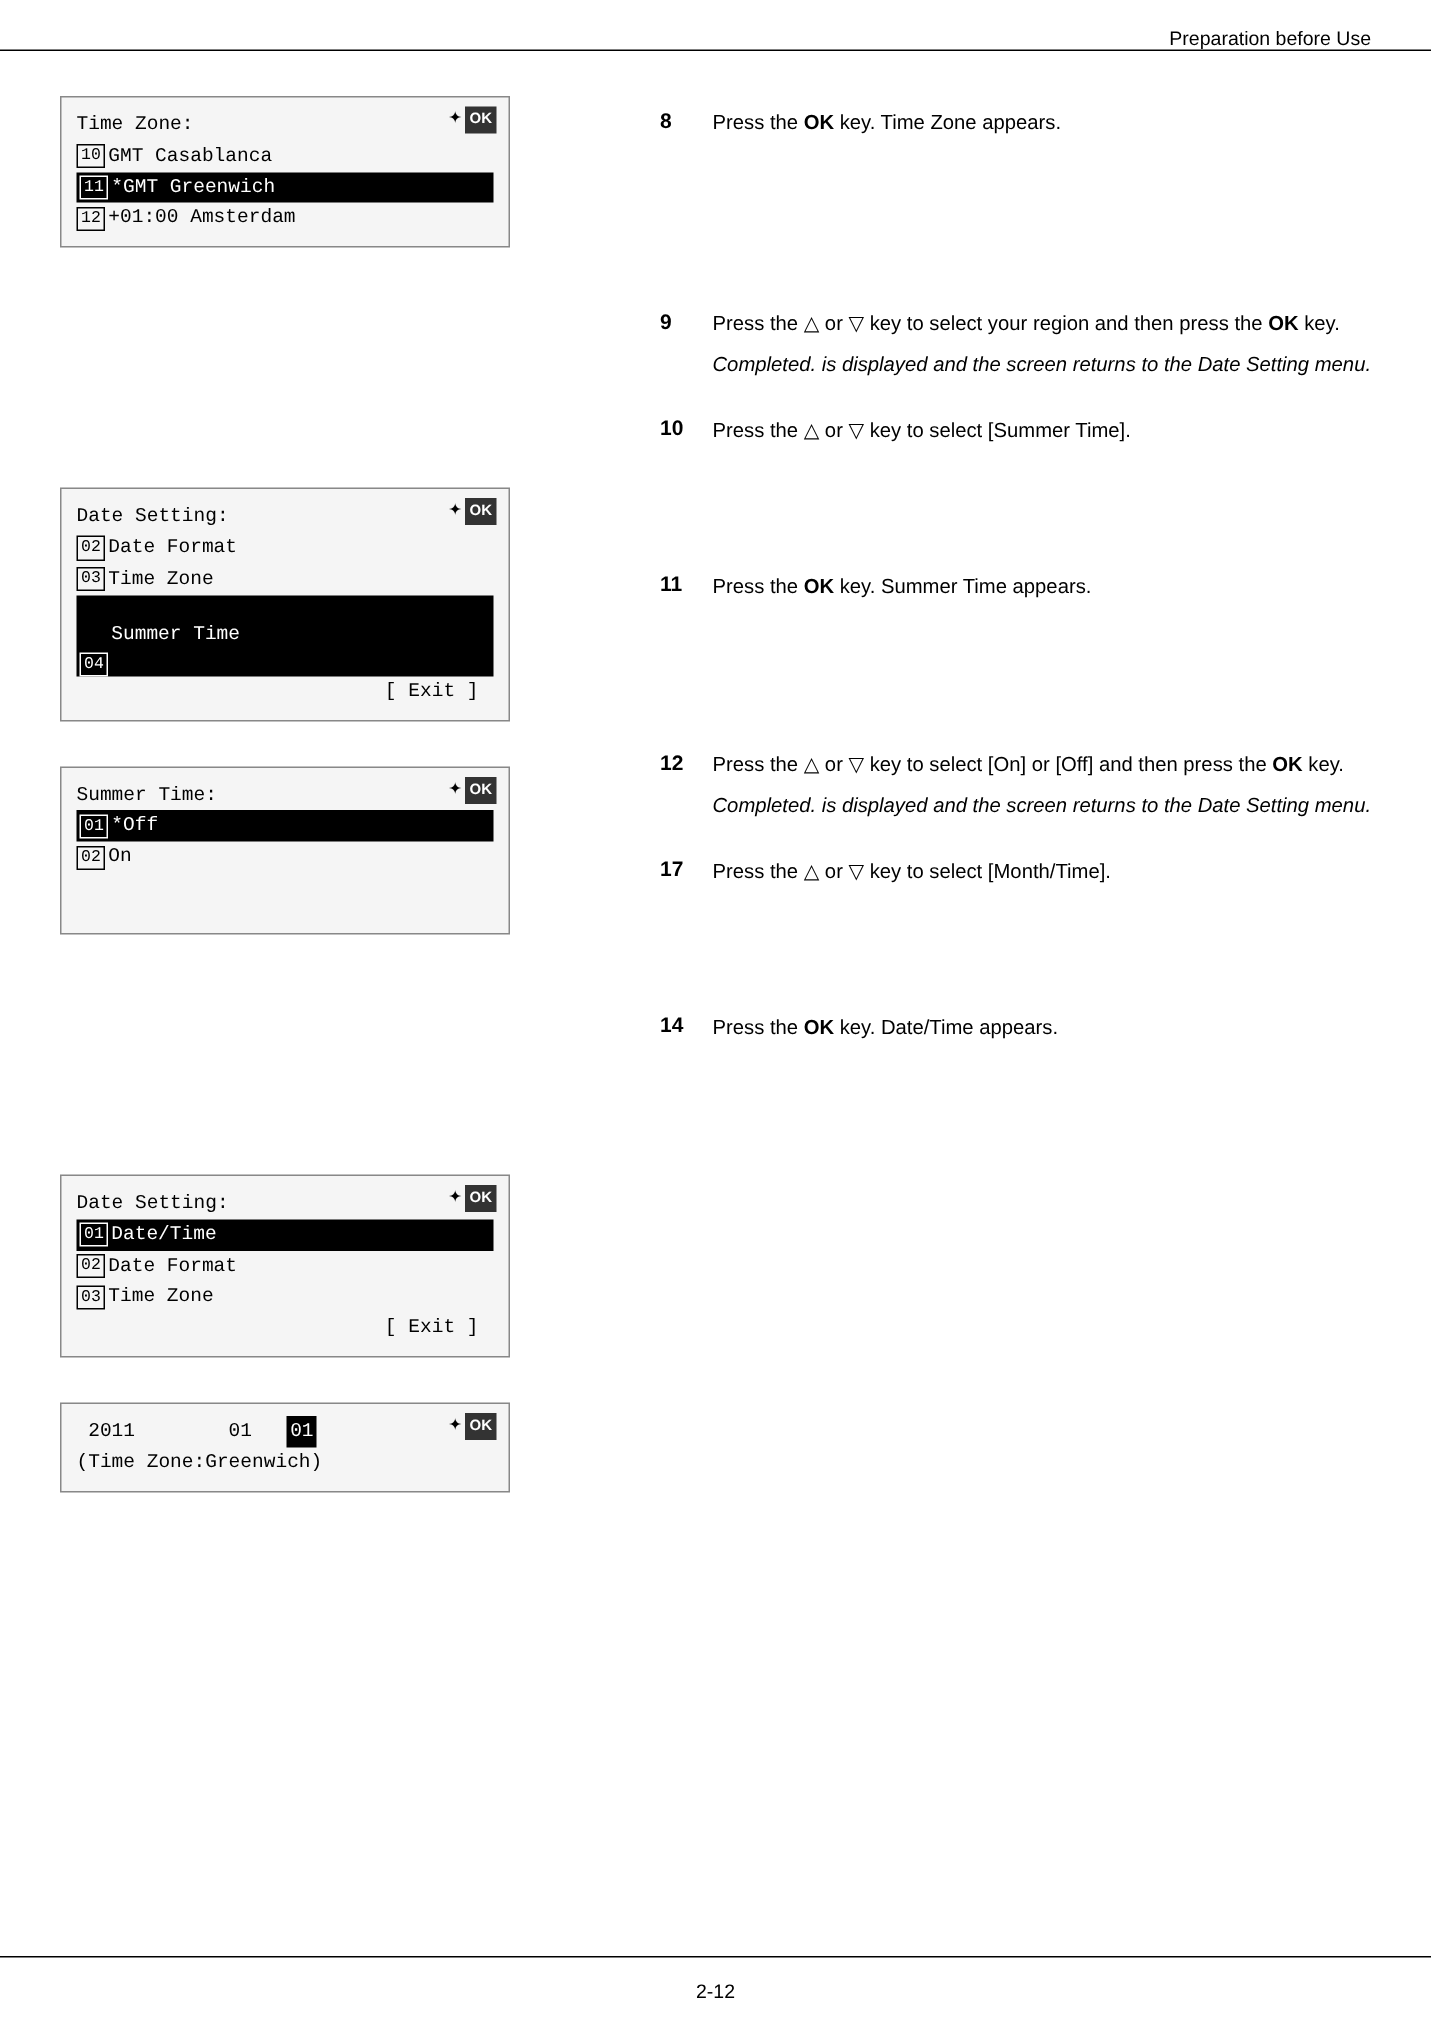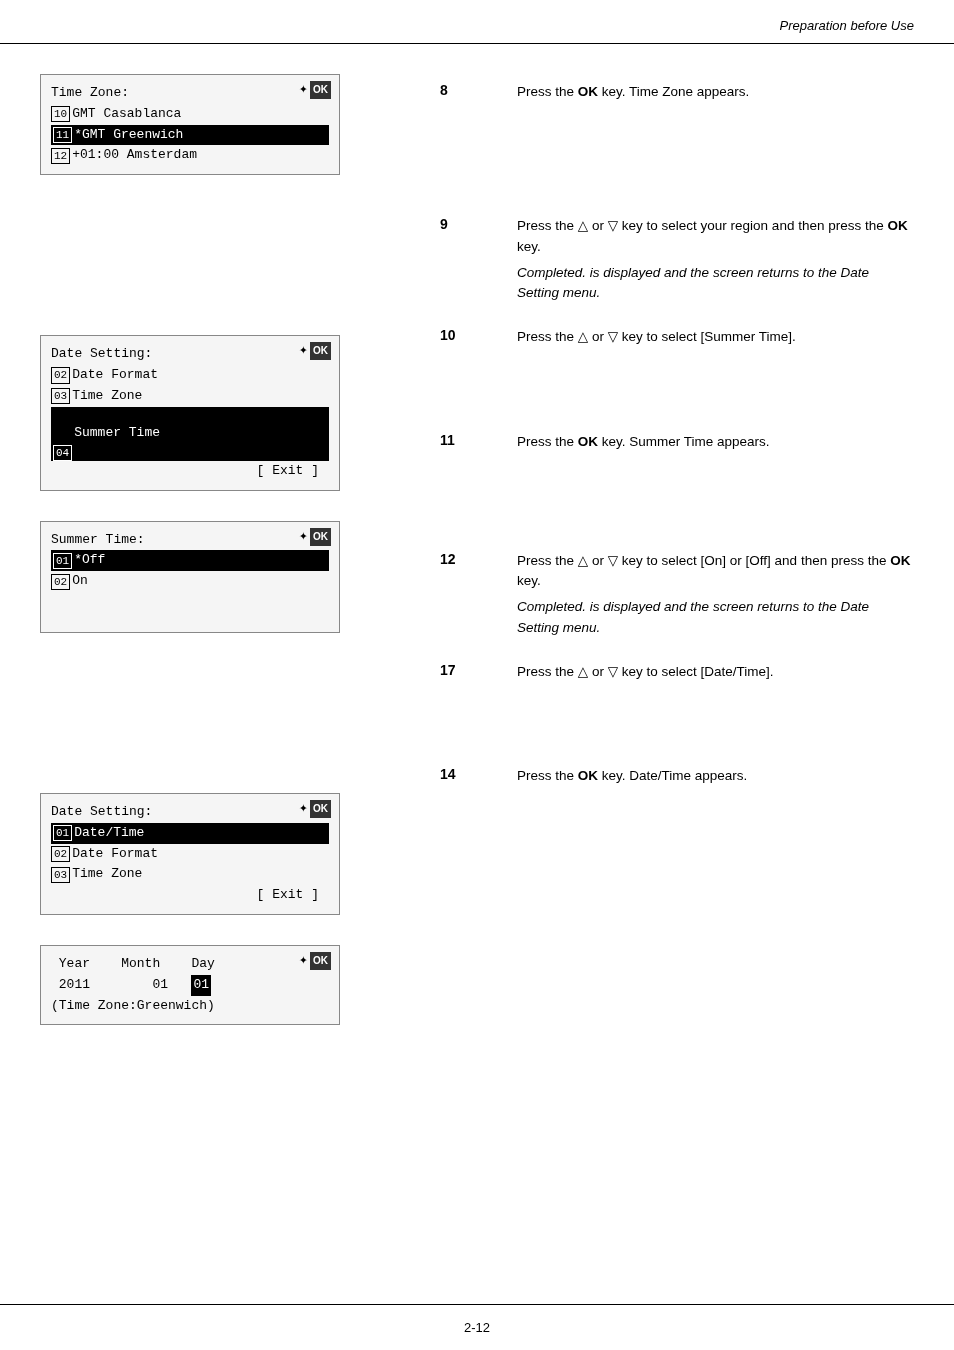--- a/index.html
+++ b/index.html
@@ -8,23 +8,22 @@
       min-height: 1350px;
       background: #fff;
       font-family: Arial, sans-serif;
       font-size: 14px;
       color: #000;
       position: relative;
     }
 
     .page-header {
       text-align: right;
-      padding: 18px 40px 10px 40px;
+      padding: 18px 40px 0 40px;
       border-bottom: 1px solid #000;
-      font-style: italic;
       font-size: 13px;
     }
 
     .page-content {
       padding: 20px 40px 30px 40px;
       display: flex;
       gap: 0;
     }
 
     .left-col {
@@ -113,21 +112,20 @@
       flex-shrink: 0;
     }
 
     .step-text {
       font-size: 13.5px;
       line-height: 1.5;
     }
 
     .step-text p {
       margin-bottom: 6px;
-      margin-left: 42px;
     }
 
     .step-text .completed-note {
       font-style: italic;
     }
 
     .page-footer {
       text-align: center;
       padding: 15px;
       border-top: 1px solid #000;
@@ -248,23 +246,20 @@
         <span>[ Exit ]</span>
       </div>
     </div>
 
     <div class="lcd-screen">
       <div class="ok-indicator">
         <span class="nav-arrows">✦</span>
         <span class="ok-box">OK</span>
       </div>
       <div class="lcd-row">
-        <span>&nbsp;Year &nbsp;&nbsp; Month &nbsp;&nbsp; Day</span>
-      </div>
-      <div class="lcd-row">
         <span>&nbsp;2011 &nbsp;&nbsp;&nbsp;&nbsp;&nbsp;&nbsp; 01 &nbsp;&nbsp;</span>
         <span class="lcd-highlighted">01</span>
       </div>
       <div class="lcd-row">
         <span>(Time Zone:Greenwich)</span>
       </div>
     </div>
 
   </div>
 
@@ -310,21 +305,21 @@
         <span class="step-num">12</span>
         <div class="step-text">
           <p>Press the △ or ▽ key to select [On] or [Off] and then press the <strong>OK</strong> key.</p>
           <p class="completed-note"><em>Completed</em>. is displayed and the screen returns to the Date Setting menu.</p>
         </div>
       </div>
 
       <div class="step-item">
         <span class="step-num">17</span>
         <div class="step-text">
-          <p>Press the △ or ▽ key to select [Date/Time].</p>
+          <p>Press the △ or ▽ key to select [Month/Time].</p>
         </div>
       </div>
 
       <div style="height: 60px;"></div>
 
       <div class="step-item">
         <span class="step-num">14</span>
         <div class="step-text">
           <p>Press the <strong>OK</strong> key. Date/Time appears.</p>
         </div>

